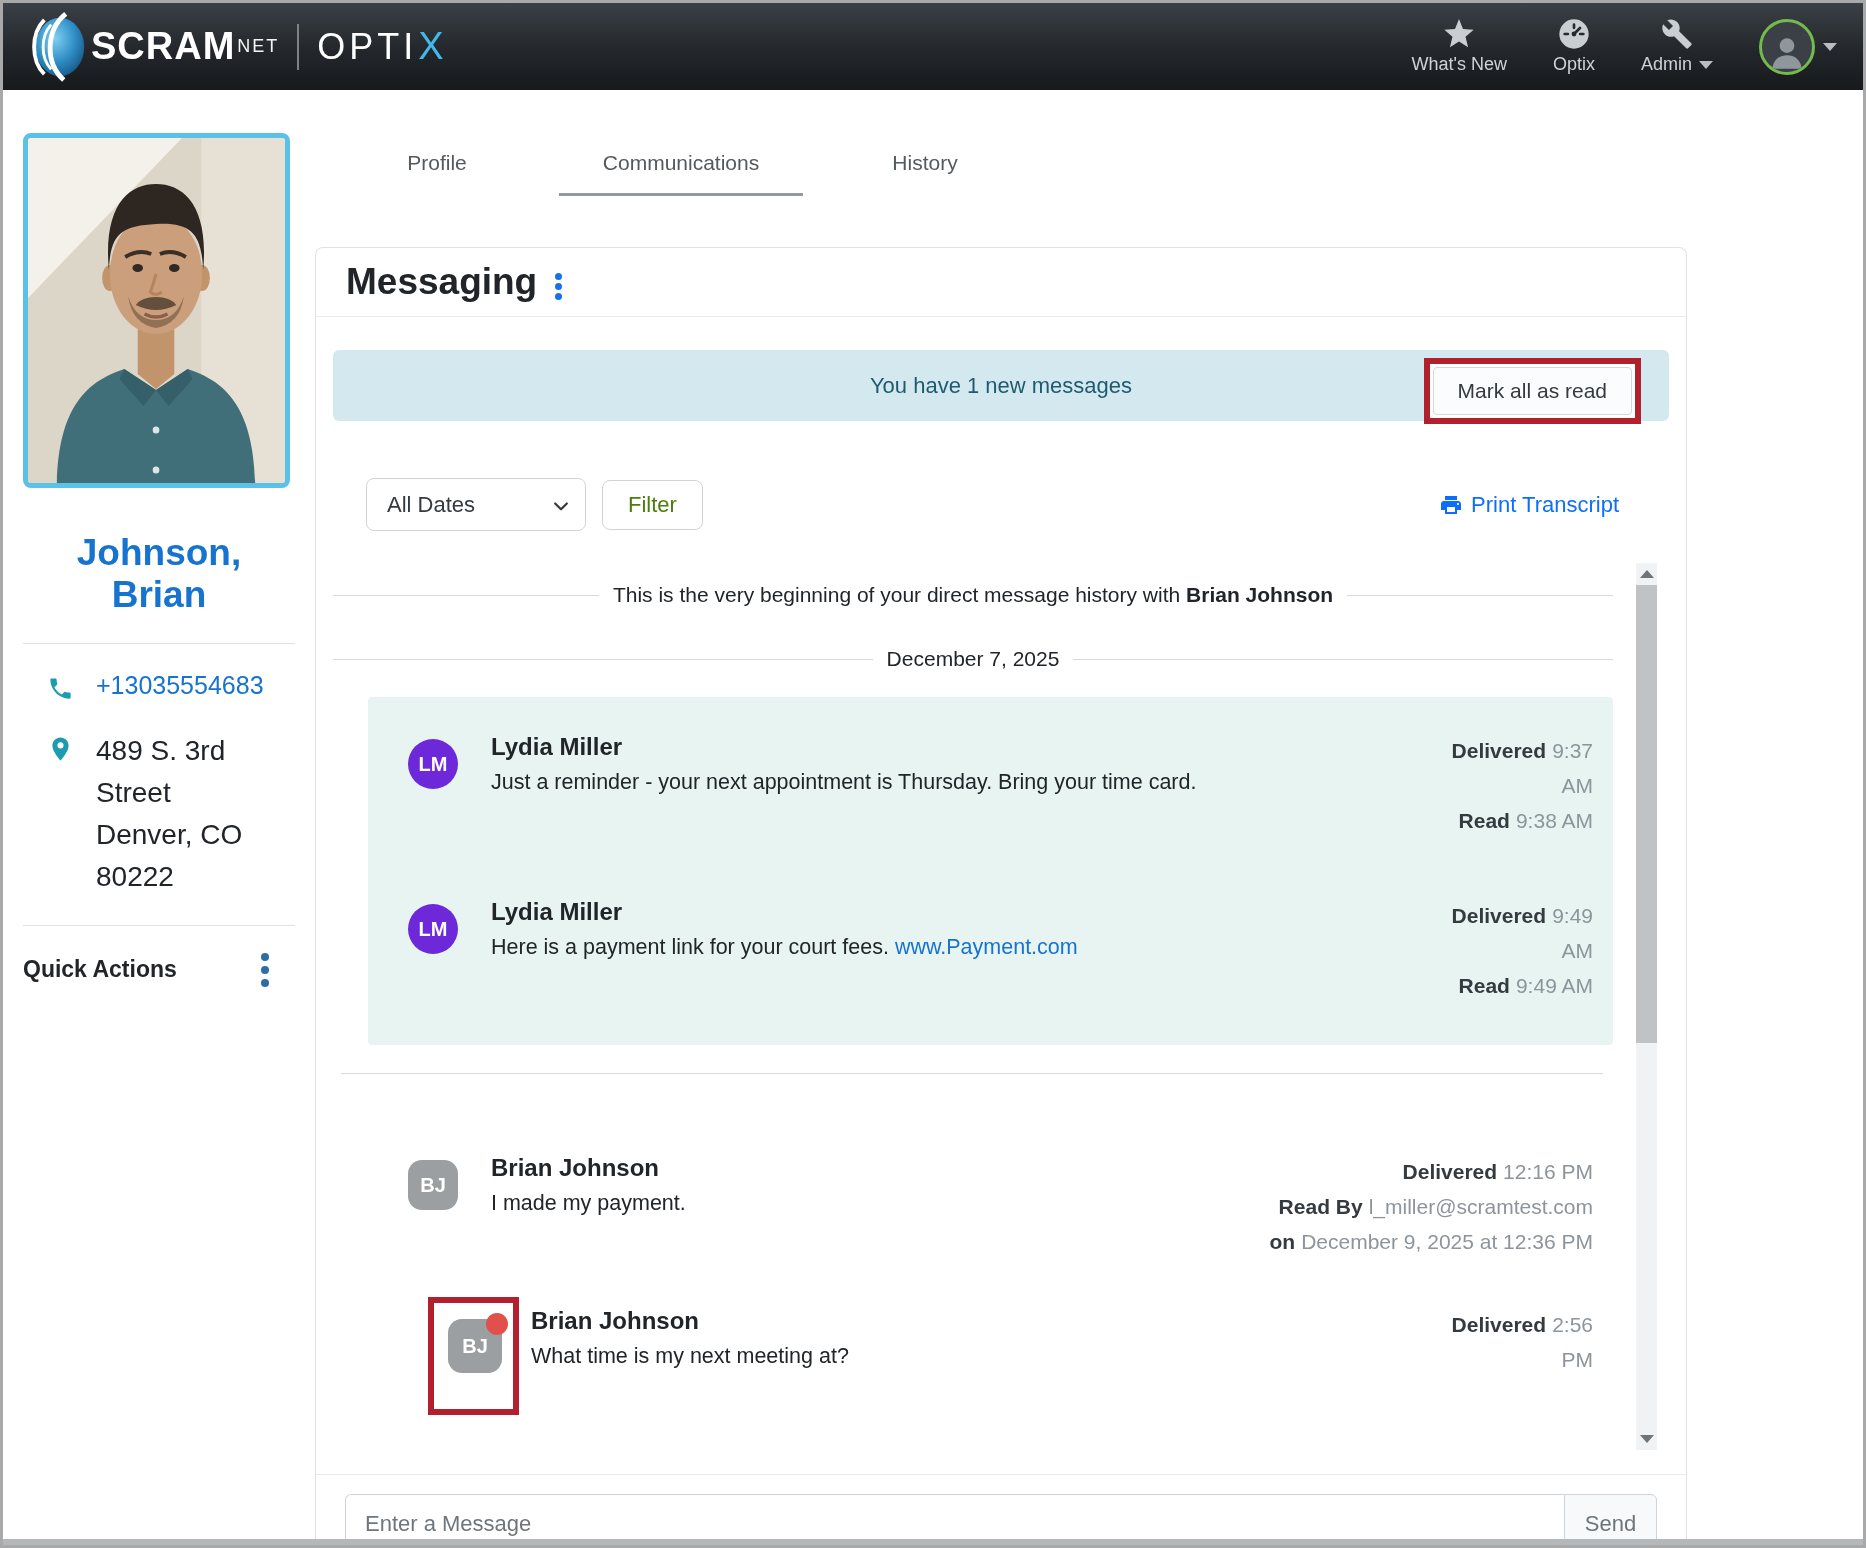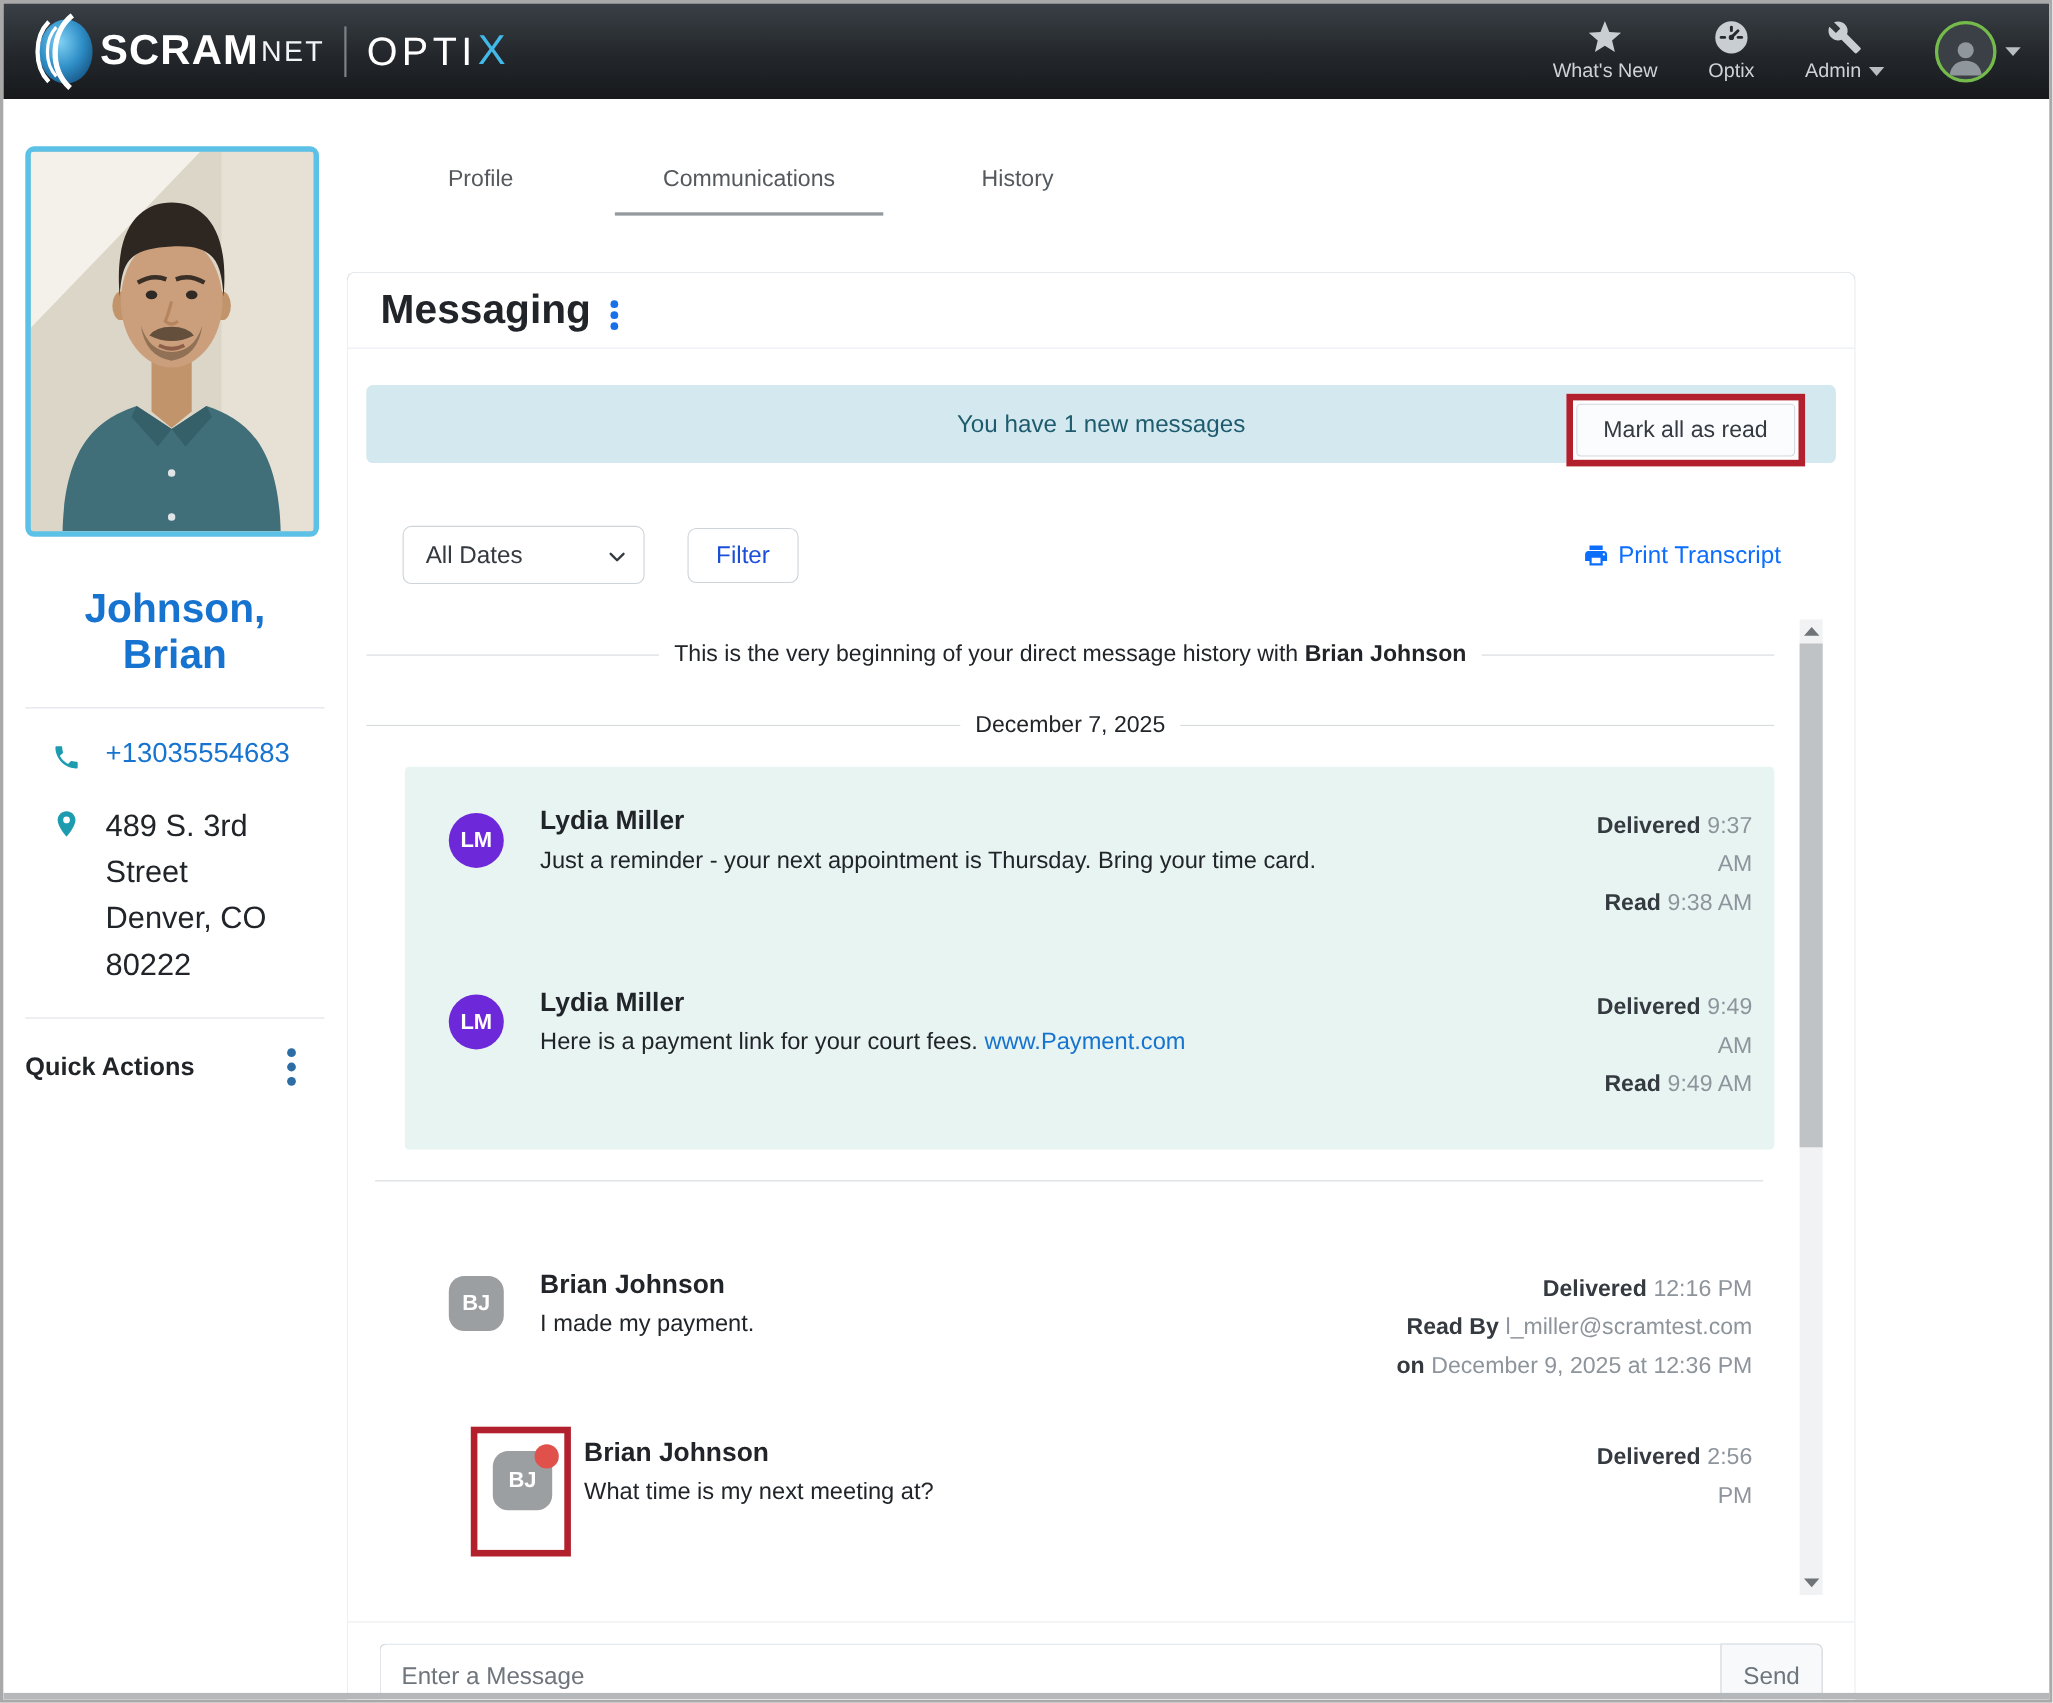--- a/index.html
+++ b/index.html
@@ -4,21 +4,21 @@
 <style>
   * { box-sizing: border-box; margin: 0; padding: 0; }
   body { font-family: "Liberation Sans", sans-serif; background:#fff; }
   .screen { position:relative; width:1866px; height:1548px; border:3px solid #a9a9a9; background:#fff; overflow:hidden; }
 
   
   .navbar { height:87px; background:linear-gradient(180deg,#3a4046 0%, #23272b 55%, #17191c 100%);
             display:flex; align-items:center; padding:0 26px 0 18px;justify-content:flex-end; }
   .brand { display:flex; align-items:center; }
   .brand-scram { color:#fff; font-size:38px; font-weight:700; letter-spacing:1px; }
-  .brand-net { color:#f2f4f5; font-size:26px; font-weight:400; letter-spacing:2px; margin-left:2px; }
+  .brand-net { color:#f2f4f5; font-size:18px; font-weight:400; letter-spacing:2px; margin-left:2px; }
   .brand-divider { width:2px; height:46px; background:#7c8288; margin:0 18px; }
   .brand-opti { color:#fff; font-size:36px; font-weight:300; letter-spacing:4px; }
   .brand-x { color:#41b9e9; font-size:38px; font-weight:300; margin-left:1px; }
   .nav-items { margin-left:auto; display:flex; align-items:center; gap:46px; }
   .nav-item { display:flex; flex-direction:column; align-items:center; gap:4px; cursor:pointer; }
   .nav-item svg { display:block; }
   .nav-label { color:#ced3d7; font-size:18px; display:flex; align-items:center; gap:7px; }
   .caret { width:0; height:0; border-left:7px solid transparent; border-right:7px solid transparent; border-top:8px solid #b9bec2; display:inline-block; }
   .nav-avatar-wrap { display:flex; align-items:center; gap:8px; }
   .nav-avatar { width:56px; height:56px; border-radius:50%; border:3px solid #74bb4c; background:#3b4046; display:flex; align-items:flex-end; justify-content:center; overflow:hidden; }
@@ -60,21 +60,21 @@
   
   .alert { position:relative; height:71px; background:#d3e9ef; border-radius:6px; display:flex; align-items:center; justify-content:center; margin-bottom:57px; }
   .alert-text { color:#1f5b6e; font-size:22px; }
   .annot-box { position:absolute; right:28px; top:8px; border:6px solid #b21f2d; background:#fff; padding:3px; z-index:3; }
   .mark-all-btn { background:#fbfcfd; border:1px solid #d4d8dc; border-radius:4px; padding:11px 24px; font-size:21px; color:#343a40; cursor:pointer; font-family:inherit; white-space:nowrap; }
 
   
   .filter-row { display:flex; align-items:center; margin:0 50px 32px 33px; }
   .select { position:relative; width:220px; height:53px; border:1px solid #ced4da; border-radius:8px; display:flex; align-items:center; padding:0 20px; font-size:22px; color:#343a40; cursor:pointer; background:#fff; }
   .select svg { position:absolute; right:14px; top:17px; }
-  .filter-btn { margin-left:39px; padding:11px 25px; border:1px solid #cfd4d9; border-radius:8px; background:#fff; font-size:22px; color:#1d4ed8; cursor:pointer; font-family:inherit; }
+  .filter-btn { margin-left:16px; padding:11px 25px; border:1px solid #cfd4d9; border-radius:8px; background:#fff; font-size:22px; color:#4d7c0f; cursor:pointer; font-family:inherit; }
   .print-link { margin-left:auto; display:flex; align-items:center; gap:8px; color:#0d6efd; font-size:22px; cursor:pointer; text-decoration:none; }
 
   
   .msg-area { position:relative; height:887px; padding-right:56px; overflow:hidden; }
   .divider-line { display:flex; align-items:center; margin-top:20px; }
   .divider-line .rule { flex:1; border-top:1px solid #d5dadd; }
   .divider-line .dl-text { padding:0 14px; font-size:21px; color:#212529; white-space:nowrap; }
   .divider-line .dl-text b { font-weight:700; }
   .divider-date { margin-top:40px; }
 

